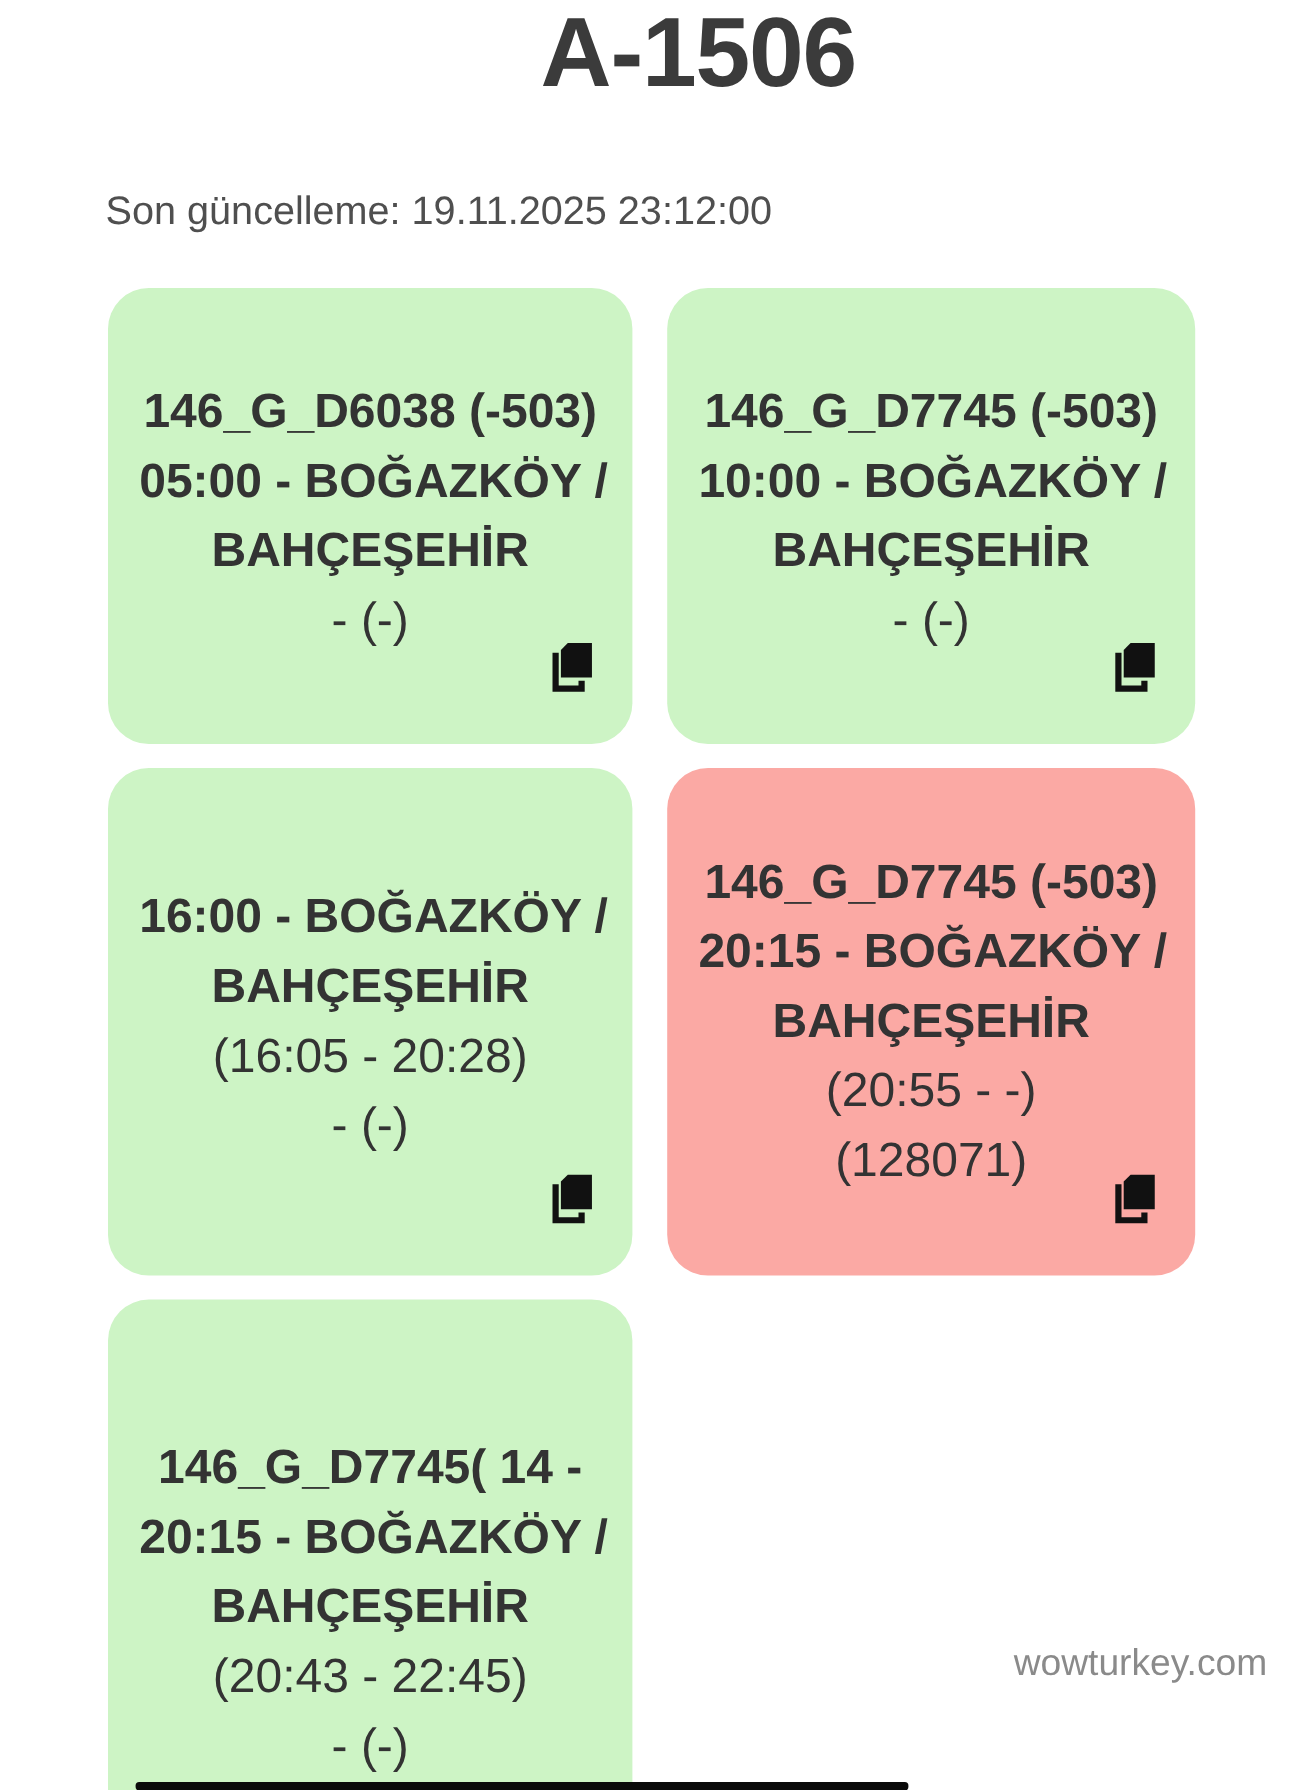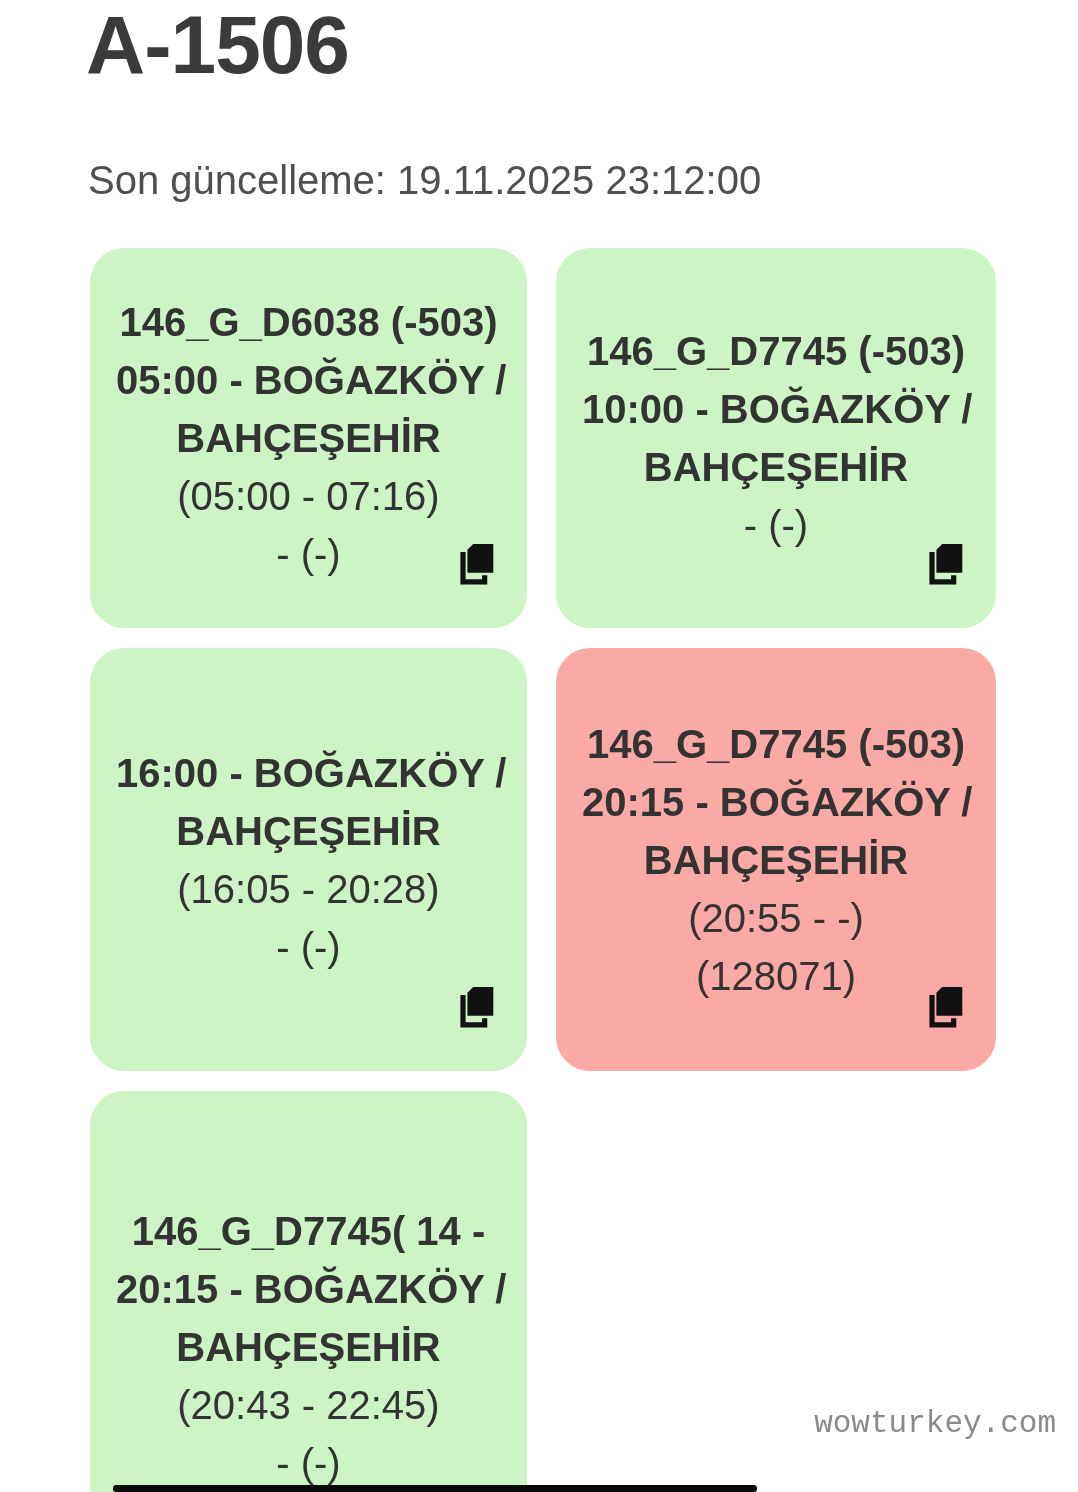--- a/index.html
+++ b/index.html
@@ -7,24 +7,25 @@
     width:1078px;height:1492px;position:relative;overflow:hidden;
     background:#ffffff;
     font-family:"Liberation Sans",sans-serif;
     -webkit-font-smoothing:antialiased;
   }
   .page-title{
     margin:0;padding:4px 0 0 86px;
     font-size:82px;line-height:1.0;font-weight:700;
     color:var(--text-dark,#3b3b3b);
     letter-spacing:-1px;
+    text-align:center;
   }
   .subtitle{
     margin:70px 0 4px 88px;
-    font-size:40px;line-height:1.2;font-weight:400;
+    font-size:33px;line-height:1.2;font-weight:400;
     color:var(--subtitle-gray,#4f4f4f);
   }
   .cards-grid{
     margin:44px 0 0 90px;
     width:906px;
     display:grid;
     grid-template-columns:437px 440px;
     column-gap:29px;
     row-gap:20px;
   }
@@ -44,22 +45,22 @@
   .ln{font-size:40px;line-height:58px;white-space:nowrap;}
   .ln.b{font-weight:700;}
   .copy-btn{
     position:absolute;right:27px;bottom:38px;
     width:46px;height:50px;
     background:none;border:none;padding:0;cursor:pointer;
     display:block;
   }
   .copy-btn svg{display:block;width:46px;height:50px;}
   .watermark{
-    position:absolute;right:22px;top:1406px;
-    font-family:Liberation Mono, monospace;
+    position:absolute;right:22px;top:1368px;
+    font-family:Liberation Sans, sans-serif;
     font-size:31px;color:var(--watermark-gray,#8a8a8a);
   }
   .hscrollbar{
     position:absolute;left:113px;bottom:0;
     width:644px;height:7px;border-radius:3px;
     background:#0a0a0a;
   }
 </style>
 </head>
 <body>
@@ -67,21 +68,20 @@
 <h1 class="page-title">A-1506</h1>
 
 <div class="subtitle">Son güncelleme: 19.11.2025 23:12:00</div>
 
 <div class="cards-grid">
 
   <div class="card ok r1">
     <div class="ln b">146_G_D6038 (-503)</div>
     <div class="ln b">05:00 - BOĞAZKÖY /</div>
     <div class="ln b">BAHÇEŞEHİR</div>
-    <div class="ln">(05:00 - 07:16)</div>
     <div class="ln">- (-)</div>
     <button class="copy-btn" aria-label="copy">
       <svg viewBox="0 0 24 26">
         <path d="M10 2 H20.5 V17 H7 V5 Z" fill="#111"></path>
         <path d="M4.7 6.2 V21.8 H16 V18.4" fill="none" stroke="#111" stroke-width="2.7"></path>
       </svg>
     </button>
   </div>
 
   <div class="card ok r1">

